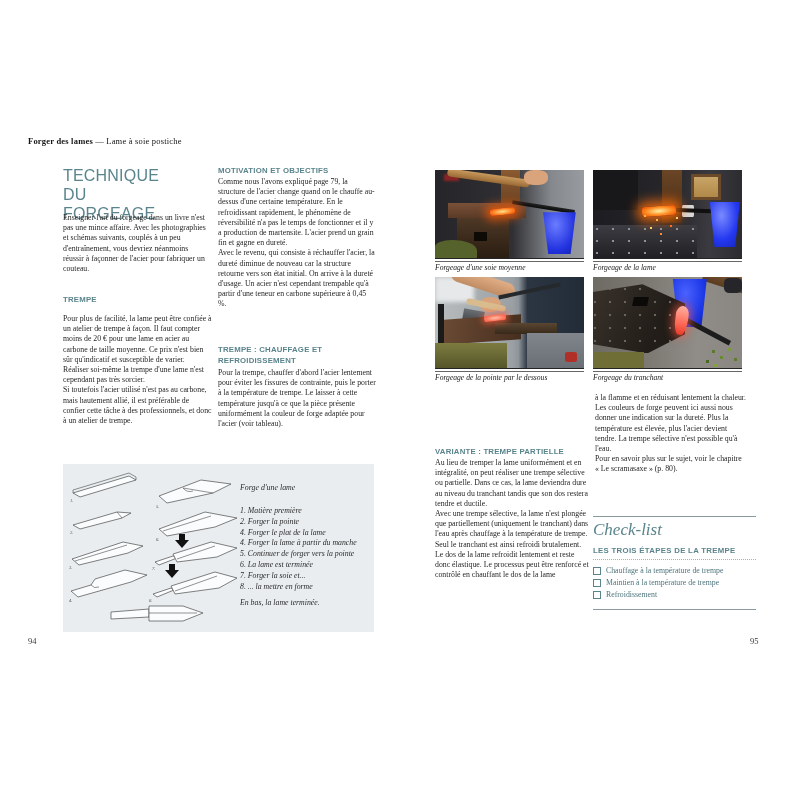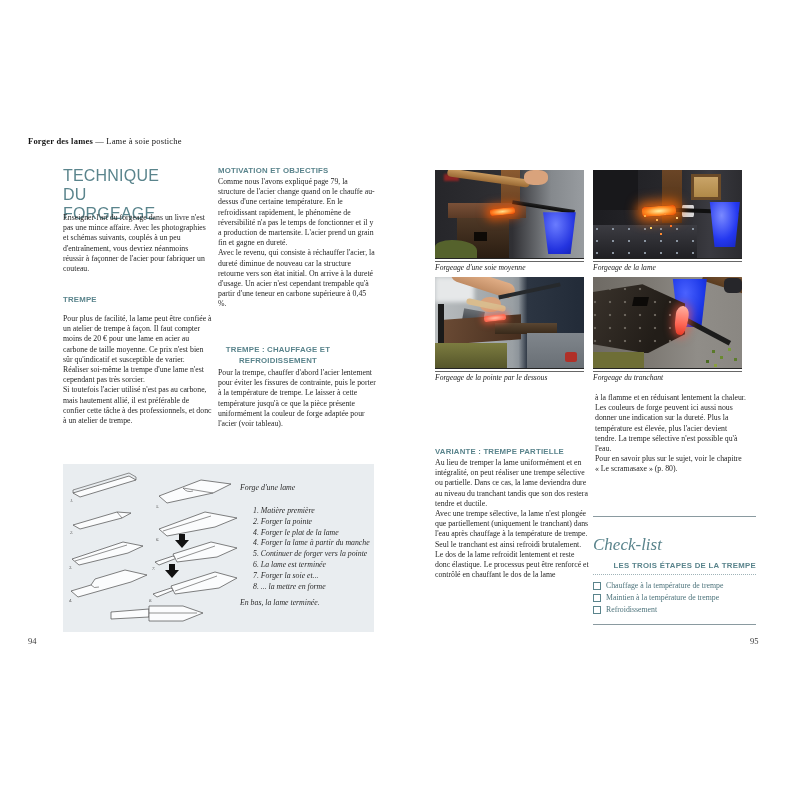--- a/index.html
+++ b/index.html
@@ -4,21 +4,21 @@
 <style>
   html,body{margin:0;padding:0;background:#fff;}
   #stage{position:relative;width:800px;height:800px;background:#ffffff;overflow:hidden;
          font-family:"Liberation Serif",serif;color:#1f1f1f;}
   .abs{position:absolute;}
   .runhead{font-size:8.5px;color:#151515;letter-spacing:.2px;text-align:right;}
   .runhead .bold{font-weight:bold;}
   .h1{font-family:"Liberation Sans",sans-serif;color:#5a848c;font-size:16px;line-height:19px;
       font-weight:normal;letter-spacing:.2px;}
   .subhead{font-family:"Liberation Sans",sans-serif;font-weight:bold;color:#5a848c;
-           font-size:7.8px;line-height:10.5px;letter-spacing:.2px;text-align:center;}
+           font-size:7.8px;line-height:10.5px;letter-spacing:.2px;}
   .body-txt{font-size:7.8px;line-height:10.2px;color:#1f1f1f;}
   .body-txt p{margin:0;}
   .caption{font-style:italic;font-size:7.6px;color:#222;}
   .cap-rule{height:2px;border-top:1.4px solid #242424;border-bottom:.7px solid #666;}
   .diagram-box{background:#e9edf0;}
   .diag-txt{font-style:italic;font-size:7.8px;line-height:10.8px;color:#2b2b2b;}
   .diag-title{font-style:italic;font-size:7.9px;color:#2b2b2b;}
   .sknum{font-family:"Liberation Serif",serif;font-style:italic;font-size:4.6px;fill:#555;}
   .sketch{stroke:#4a4a4a;stroke-width:.7;fill:#fbfcfd;}
   .skline{stroke:#4a4a4a;stroke-width:.6;fill:none;}
@@ -101,21 +101,21 @@
       <path class="sketch" d="M106,120 L150,106 L172,112 L154,122 L110,128 Z"></path>
       <path class="skline" d="M110,125 L152,110"></path>
       <polygon class="skarrow" points="104,98 110,98 110,104 114,104 107,112 100,104 104,104"></polygon>
       <text class="sknum" x="84" y="136">8.</text>
 
       <path class="sketch" d="M46,146 L84,143 L84,151 L46,153 Z"></path>
       <path class="sketch" d="M84,140 L118,140 L138,147 L118,155 L84,155 Z"></path>
       <path class="skline" d="M84,147 L132,147"></path>
     </svg>
     <div class="abs diag-title" style="left:177px;top:19px;">Forge d'une lame</div>
-    <div class="abs diag-txt" style="left:190px;top:42px;width:132px;font-style:italic;">
+    <div class="abs diag-txt" style="left:177px;top:42px;width:132px;font-style:italic;">
 
     <div>1. Matière première</div>
         <div>2. Forger la pointe</div>
         <div>4. Forger le plat de la lame</div>
         <div>4. Forger la lame à partir du manche</div>
         <div>5. Continuer de forger vers la pointe</div>
         <div>6. La lame est terminée</div>
         <div>7. Forger la soie et...</div>
         <div>8. ... la mettre en forme</div>
       </div>
@@ -197,22 +197,22 @@
   </div>
 
   <div class="abs body-txt" style="left:595px;top:393px;width:152px;">
     <p>à la flamme et en réduisant lentement la chaleur.</p>
     <p>Les couleurs de forge peuvent ici aussi nous donner une indication sur la dureté. Plus la température est élevée, plus l'acier devient tendre. La trempe sélective n'est possible qu'à l'eau.</p>
     <p>Pour en savoir plus sur le sujet, voir le chapitre « Le scramasaxe » (p. 80).</p>
   </div>
 
   <div class="abs" style="left:593px;top:516px;width:163px;">
     <div class="cl-rule"></div>
-    <div class="cl-title" style="margin-top:18px;">Check-list</div>
-    <div class="cl-head" style="margin-top:6px;text-align:right;">LES TROIS ÉTAPES DE LA TREMPE</div>
+    <div class="cl-title" style="margin-top:3px;">Check-list</div>
+    <div class="cl-head" style="margin-top:6px;">LES TROIS ÉTAPES DE LA TREMPE</div>
     <div class="cl-dotted" style="margin-top:4px;"></div>
     <div style="margin-top:5px;">
 
         <div class="cl-item">
           <span class="cl-box"></span>
           <span>Chauffage à la température de trempe</span>
         </div>
 
         <div class="cl-item">
           <span class="cl-box"></span>

